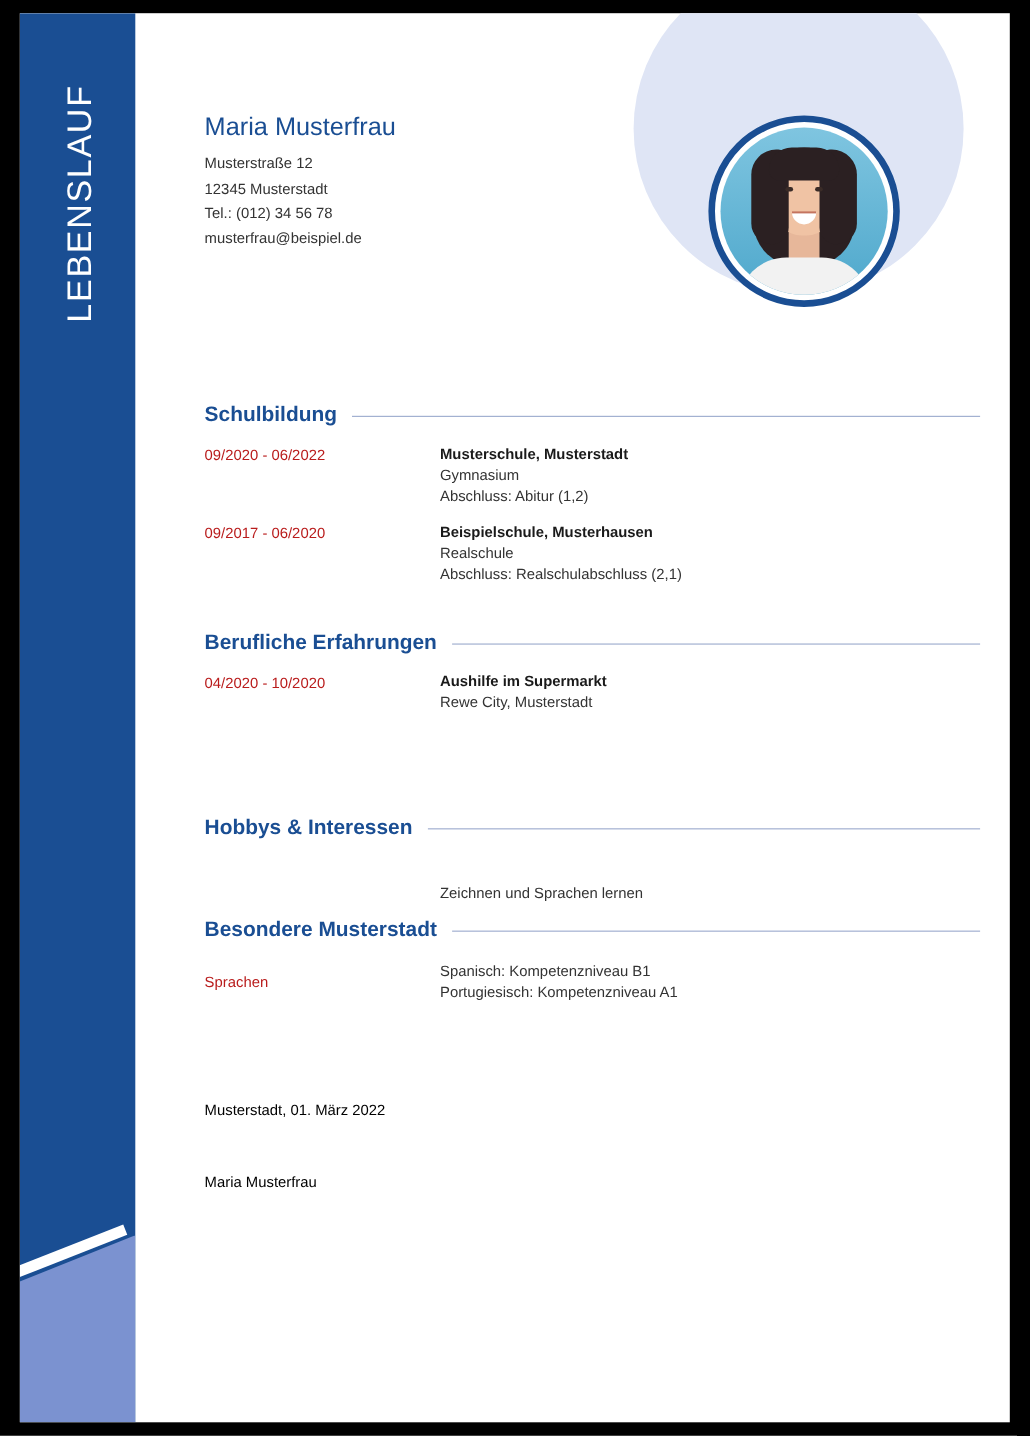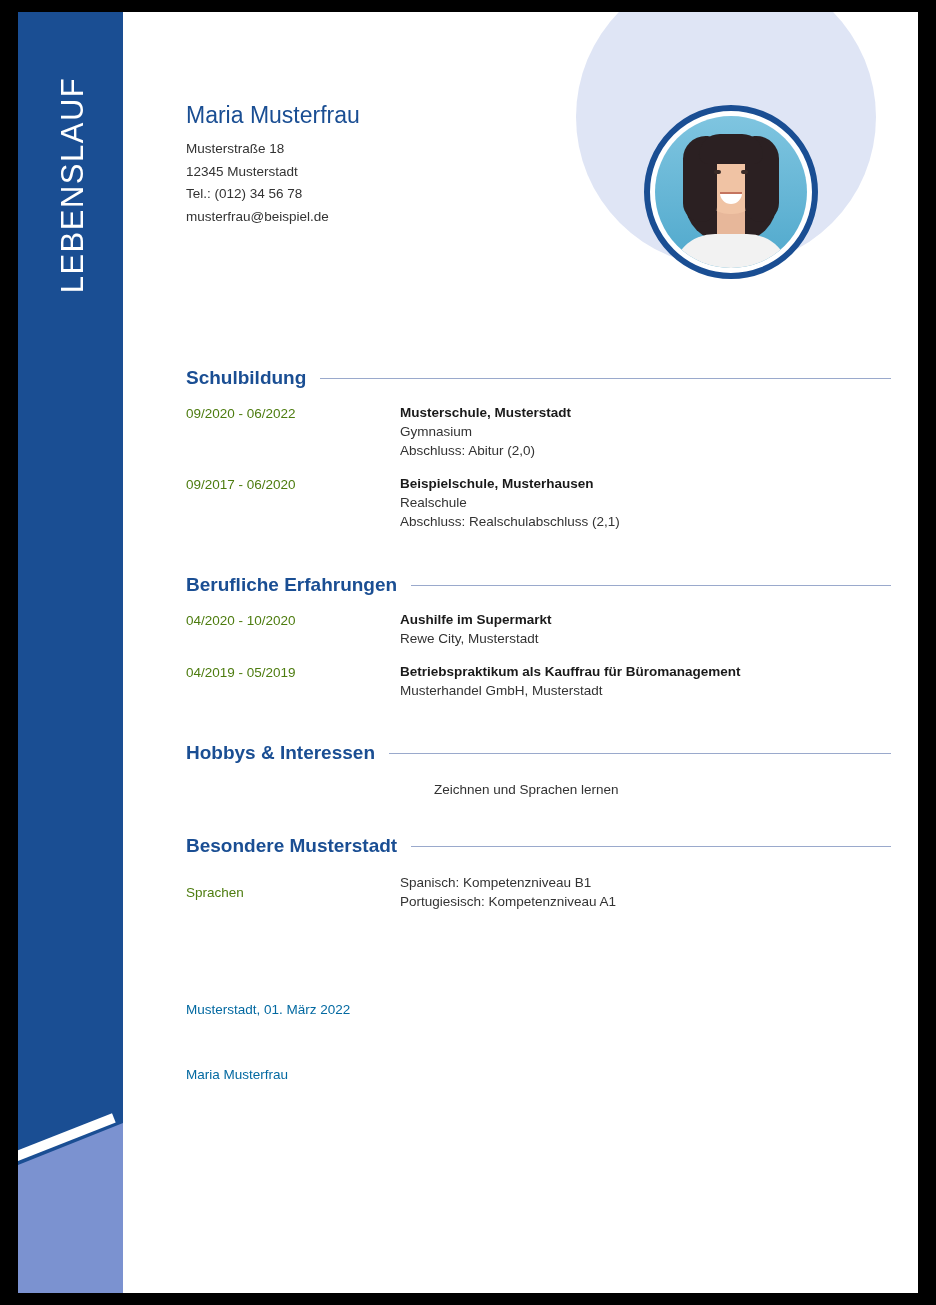--- a/index.html
+++ b/index.html
@@ -217,61 +217,61 @@
     background: #9aa9cc;
   }
   .entry {
     display: flex;
     margin-bottom: 14px;
   }
   .entry-date {
     width: 214px;
     flex: 0 0 214px;
     font-size: 13.5px;
-    color: #4d7c0f;
+    color: #b91c1c;
     line-height: 19px;
     padding-top: 1px;
   }
   .entry-body {
     flex: 1;
     font-size: 13.5px;
     color: #333333;
     line-height: 19px;
   }
   .entry-title {
     font-weight: bold;
     color: #1a1a1a;
   }
 
   .footer-line {
     position: absolute;
     left: 63px;
     font-size: 13.5px;
-    color: #0369a1;
+    color: #000000;
   }
 </style>
 </head>
 <body>
 
 <div class="page">
 
   <div class="sidebar">
     <div class="sidebar-title">LEBENSLAUF</div>
     <div class="sidebar-accent"></div>
     <div class="sidebar-accent-gap"></div>
   </div>
 
   <div class="content">
 
     <div class="deco-circle"></div>
 
     <div class="name">Maria Musterfrau</div>
 
     <div class="contact">
-      <div>Musterstraße 18</div>
+      <div>Musterstraße 12</div>
       <div>12345 Musterstadt</div>
       <div>Tel.: (012) 34 56 78</div>
       <div>musterfrau@beispiel.de</div>
     </div>
 
     <div class="photo-frame">
       <div class="photo-inner">
         <div class="ph-hairback"></div>
         <div class="ph-neck"></div>
         <div class="ph-shoulders"></div>
@@ -288,21 +288,21 @@
     <div class="section" style="top:355px;">
       <div class="sec-head">
         <div class="sec-title">Schulbildung</div>
         <div class="sec-rule"></div>
       </div>
       <div class="entry">
         <div class="entry-date">09/2020 - 06/2022</div>
         <div class="entry-body">
           <div class="entry-title">Musterschule, Musterstadt</div>
           <div>Gymnasium</div>
-          <div>Abschluss: Abitur (2,0)</div>
+          <div>Abschluss: Abitur (1,2)</div>
         </div>
       </div>
       <div class="entry">
         <div class="entry-date">09/2017 - 06/2020</div>
         <div class="entry-body">
           <div class="entry-title">Beispielschule, Musterhausen</div>
           <div>Realschule</div>
           <div>Abschluss: Realschulabschluss (2,1)</div>
         </div>
       </div>
@@ -313,35 +313,28 @@
         <div class="sec-title">Berufliche Erfahrungen</div>
         <div class="sec-rule"></div>
       </div>
       <div class="entry" style="">
         <div class="entry-date">04/2020 - 10/2020</div>
         <div class="entry-body">
           <div class="entry-title">Aushilfe im Supermarkt</div>
           <div>Rewe City, Musterstadt</div>
         </div>
       </div>
-      <div class="entry">
-        <div class="entry-date">04/2019 - 05/2019</div>
-        <div class="entry-body">
-          <div class="entry-title">Betriebspraktikum als Kauffrau für Büromanagement</div>
-          <div>Musterhandel GmbH, Musterstadt</div>
-        </div>
-      </div>
     </div>
 
     <div class="section" style="top:730px;">
       <div class="sec-head">
         <div class="sec-title">Hobbys &amp; Interessen</div>
         <div class="sec-rule"></div>
       </div>
-      <div class="entry" style="margin-top:16px;gap:34px;">
+      <div class="entry" style="margin-top:38px;">
         <div class="entry-date"></div>
         <div class="entry-body">
           <div>Zeichnen und Sprachen lernen</div>
         </div>
       </div>
     </div>
 
     <div class="section" style="top:823px;">
       <div class="sec-head">
         <div class="sec-title">Besondere Musterstadt</div>

